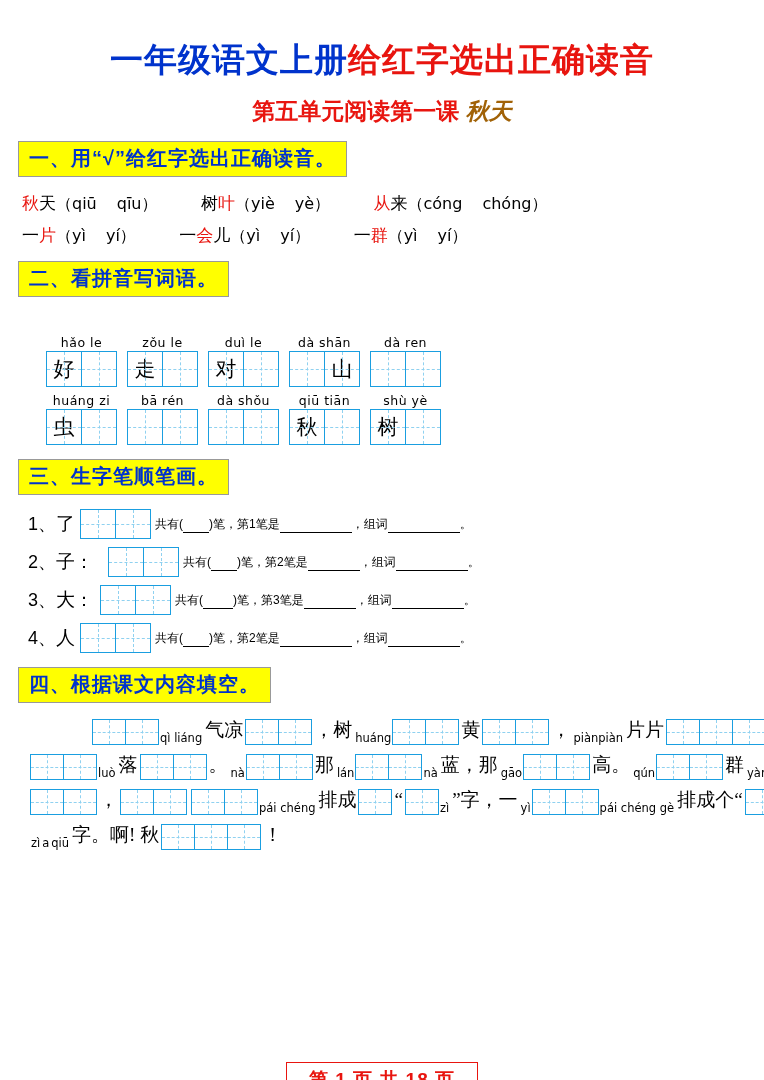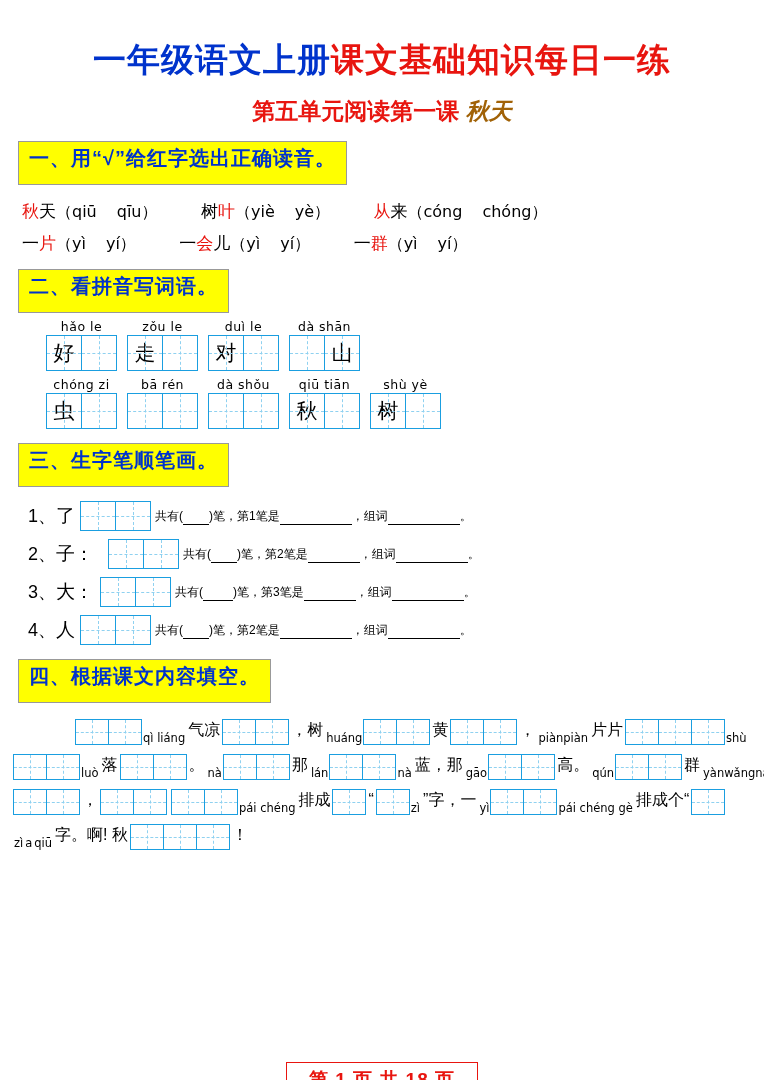--- a/index.html
+++ b/index.html
@@ -46,21 +46,21 @@
   .subtitle .s-red { color: #e8150f; }
   .subtitle .s-green { color: #a16207; font-style: italic; }
 
   
   .sec-head {
     display: inline-block;
     background: #ffff00;
     color: #0033cc;
     font-weight: bold;
     font-size: 20px;
-    padding: 3px 10px 12px 10px;
+    padding: 3px 10px 4px 10px;
     border: 1px solid #999;
     margin: 14px 0 6px 18px;
     letter-spacing: 1px;
   }
 
   
   .s1-line {
     font-size: 17px;
     margin: 9px 0 0 22px;
     color: #000;
@@ -110,20 +110,21 @@
     font-size: 12.5px;
     text-align: center;
     color: #000;
     letter-spacing: 0.5px;
   }
 
   .s2-row {
     margin-left: 46px;
     display: flex;
     align-items: flex-end;
+    margin-top: 32px;
   }
   .s2-item { margin-right: 10px; }
   .s2-item .py-label { margin-bottom: 1px; height: 15px; }
 
   
   .s3-row {
     display: flex;
     align-items: center;
     font-size: 18px;
     margin: 8px 0 0 28px;
@@ -131,35 +132,35 @@
   }
   .s3-row .idx { width: 52px; }
   .s3-row .idx .ch { font-size: 19px; }
   .s3-grid { display: inline-block; font-size: 0; margin-right: 4px; }
   .s3-grid .tz { width: 36px; height: 30px; line-height: 28px; }
   .s3-grid .tz + .tz { margin-left: -1px; }
   .s3-tail { font-size: 12px; }
   .u-line { display:inline-block; border-bottom: 1px solid #000; height: 15px; vertical-align: bottom;}
 
   
-  .s4 { margin-left: 13px; margin-top: 6px; }
+  .s4 { margin-left: 30px; margin-top: 6px; }
   .s4-row {
     display: flex;
     align-items: flex-end;
     margin-bottom: 5px;
     white-space: nowrap;
     font-size: 19px;
   }
   .s4-row .py-label { font-size: 11.5px; }
   .blk { display: inline-block; text-align: center; }
   .blk .py-label { height: 14px; line-height: 14px; }
   .blk .cells { font-size: 0; }
   .blk .cells .tz { width: 34px; height: 26px; line-height: 24px; }
   .blk .cells .tz + .tz { margin-left: -1px; }
-  .s4-txt { font-size: 16px; padding: 0 2px 2px 2px; line-height: 26px;}
+  .s4-txt { font-size: 19px; padding: 0 2px 2px 2px; line-height: 26px; font-family: Liberation Serif, serif;}
   .s4-sup { font-size: 11.5px; font-family:"DejaVu Sans", sans-serif; padding: 0 1px; vertical-align: 6px;}
 
   
   .footer {
     position: absolute;
     left: 0; right: 0;
     bottom: 20px;
     text-align: center;
   }
   .footer .box {
@@ -172,21 +173,21 @@
     letter-spacing: 1px;
   }
 </style>
 </head>
 <body>
 
 <div class="page">
 
   
   <div class="title">
-    <span class="t-blue">一年级语文上册</span><span class="t-red">课文基础知识每日一练</span>
+    <span class="t-blue">一年级语文上册</span><span class="t-red">给红字选出正确读音</span>
   </div>
   <div class="subtitle">
     <span class="s-red">第五单元阅读第一课</span>
     <span class="s-green">秋天</span>
   </div>
 
   
   <div class="sec-head">一、用“√”给红字选出正确读音。</div>
 
   <div class="s1-line">
@@ -226,25 +227,31 @@
       <div class="word-box">
         <span class="tz">对</span><span class="tz"></span>
       </div>
     </div>
     <div class="s2-item">
       <div class="py-label">dà shān</div>
       <div class="word-box">
         <span class="tz"></span><span class="tz">山</span>
       </div>
     </div>
+    <div class="s2-item">
+      <div class="py-label">dà ren</div>
+      <div class="word-box">
+        <span class="tz"></span><span class="tz"></span>
+      </div>
+    </div>
   </div>
 
   <div class="s2-row" style="margin-top:6px;">
     <div class="s2-item">
-      <div class="py-label">chóng zi</div>
+      <div class="py-label">huáng zi</div>
       <div class="word-box">
         <span class="tz">虫</span><span class="tz"></span>
       </div>
     </div>
     <div class="s2-item">
       <div class="py-label">bā rén</div>
       <div class="word-box">
         <span class="tz"></span><span class="tz"></span>
       </div>
     </div>

